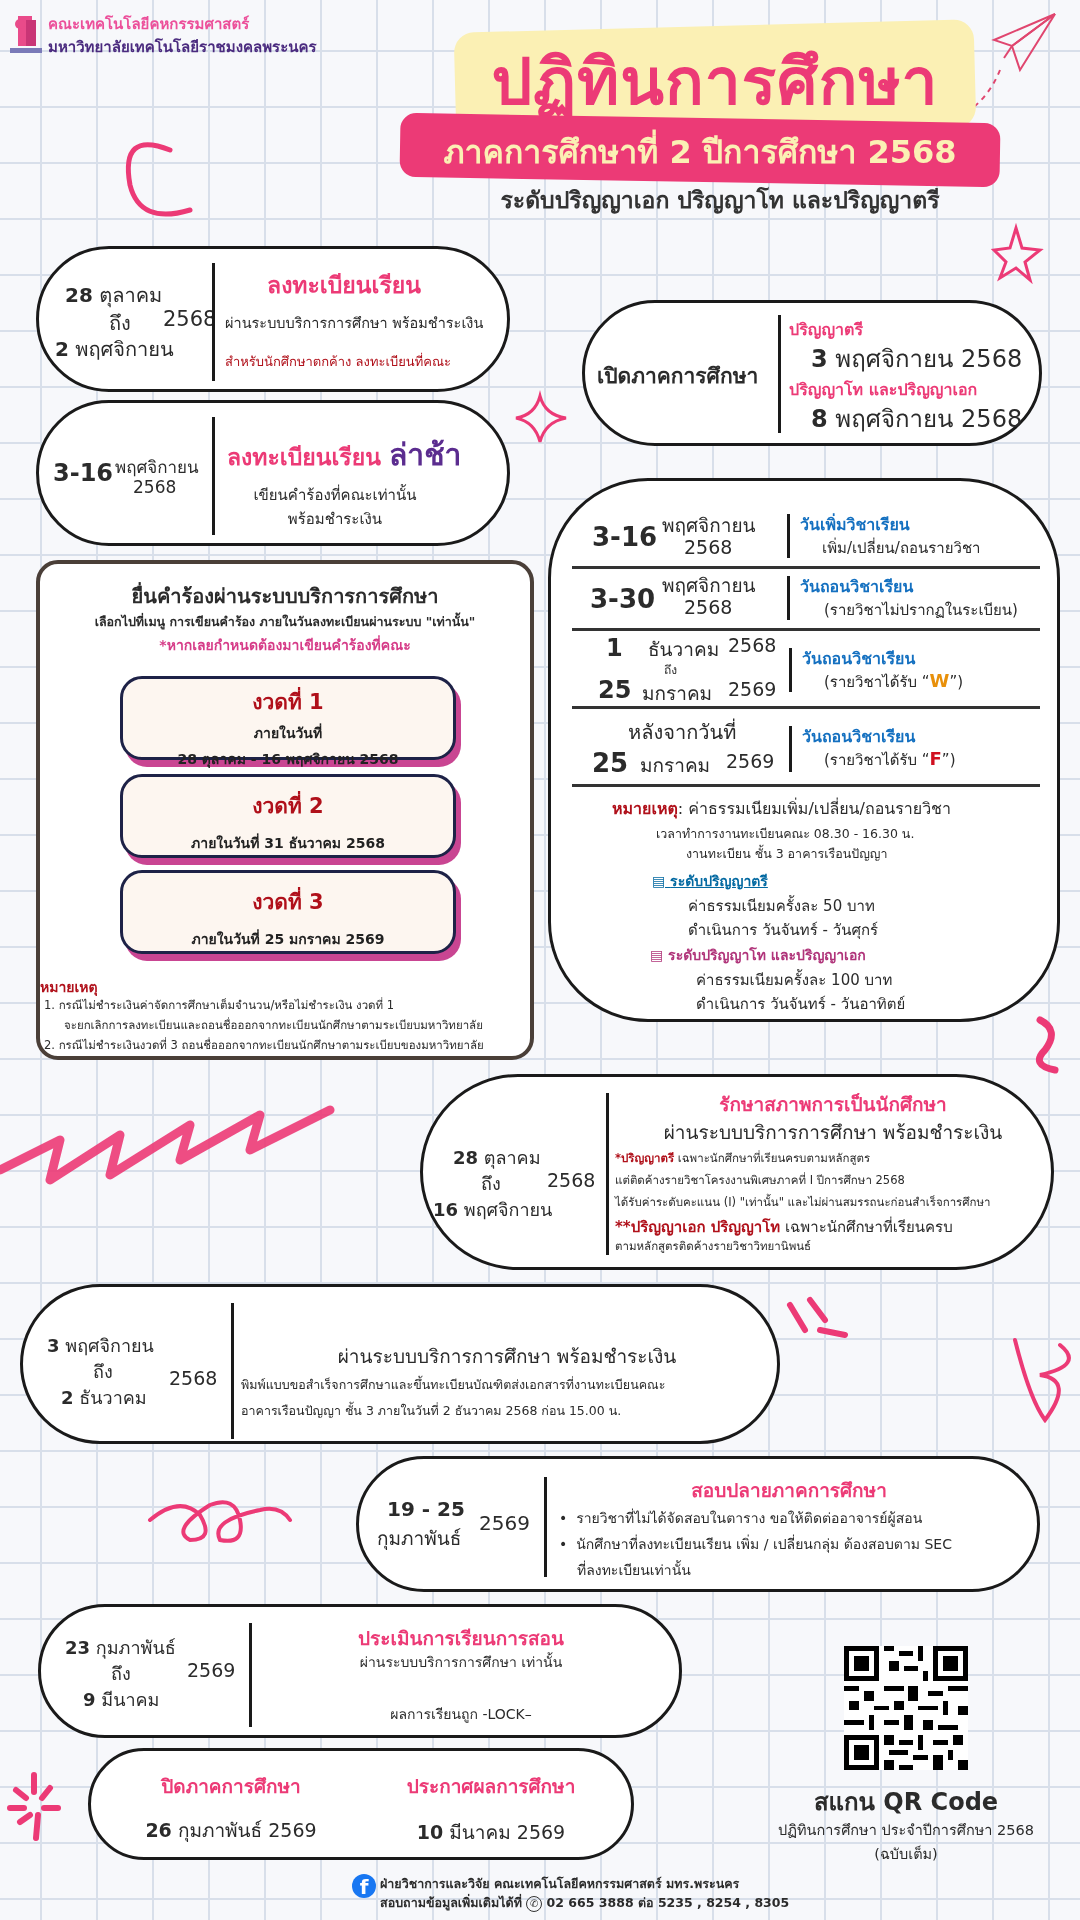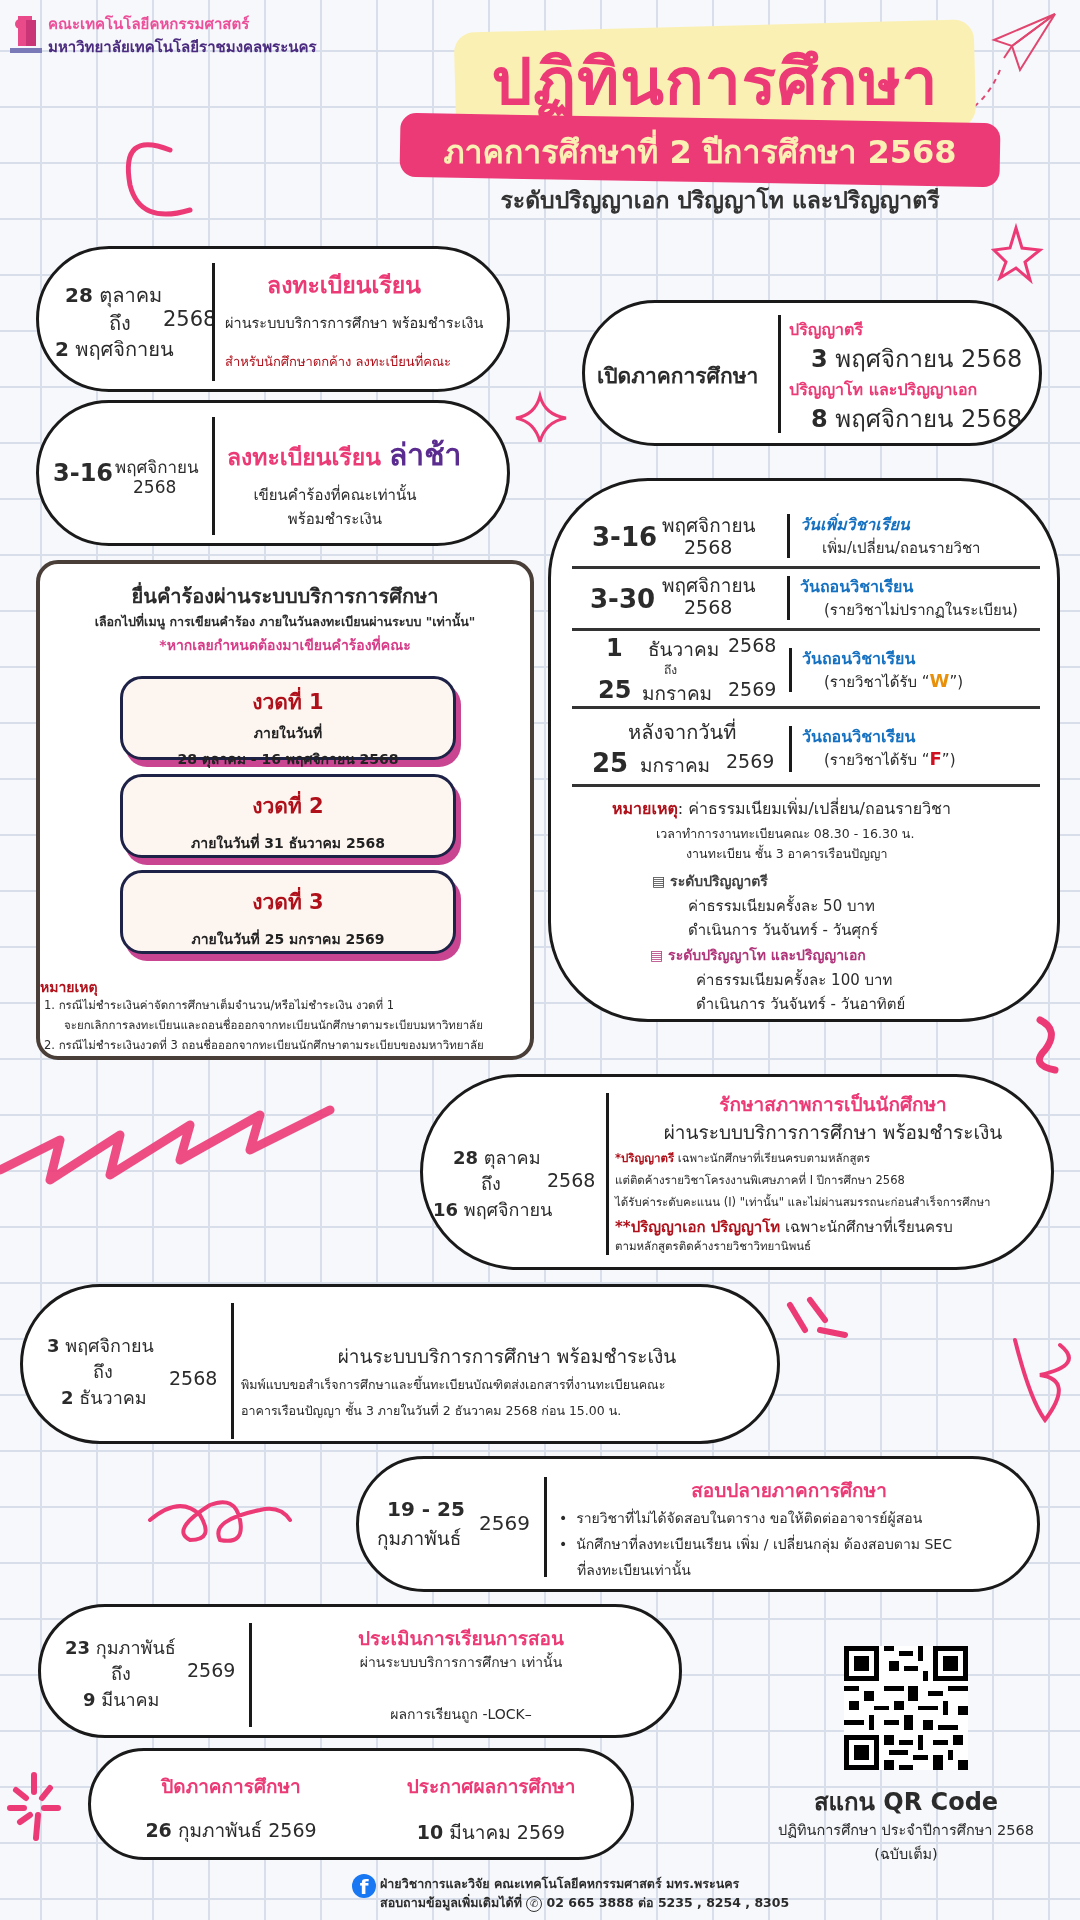--- a/index.html
+++ b/index.html
@@ -166,21 +166,21 @@
   <div class="txt" style="left:24px;top:452px;font-size:11.5px;">จะยกเลิกการลงทะเบียนและถอนชื่อออกจากทะเบียนนักศึกษาตามระเบียบมหาวิทยาลัย</div>
   <div class="txt" style="left:4px;top:472px;font-size:11.5px;">2. กรณีไม่ชำระเงินงวดที่ 3 ถอนชื่อออกจากทะเบียนนักศึกษาตามระเบียบของมหาวิทยาลัย</div>
 </div>
 
 <div class="abs add-drop"></div>
 
 <div class="txt bold" style="left:592px;top:522px;font-size:26px;">3-16</div>
 <div class="txt" style="left:662px;top:510px;font-size:19px;">พฤศจิกายน</div>
 <div class="txt" style="left:684px;top:536px;font-size:19px;">2568</div>
 <div class="vline" style="left:787px;top:514px;height:44px;"></div>
-<div class="txt blue" style="left:800px;top:512px;font-size:16px;font-style:italic;">วันเพิ่มวิชาเรียน</div>
+<div class="txt blue" style="left:800px;top:512px;font-size:16px;">วันเพิ่มวิชาเรียน</div>
 <div class="txt" style="left:822px;top:536px;font-size:15px;">เพิ่ม/เปลี่ยน/ถอนรายวิชา</div>
 <div class="hr" style="top:566px;"></div>
 
 <div class="txt bold" style="left:590px;top:584px;font-size:26px;">3-30</div>
 <div class="txt" style="left:662px;top:570px;font-size:19px;">พฤศจิกายน</div>
 <div class="txt" style="left:684px;top:596px;font-size:19px;">2568</div>
 <div class="vline" style="left:787px;top:576px;height:44px;"></div>
 <div class="txt blue" style="left:800px;top:574px;font-size:16px;">วันถอนวิชาเรียน</div>
 <div class="txt" style="left:824px;top:598px;font-size:15px;">(รายวิชาไม่ปรากฏในระเบียน)</div>
 <div class="hr" style="top:628px;"></div>
@@ -202,21 +202,21 @@
 <div class="txt" style="left:640px;top:750px;font-size:19px;">มกราคม</div>
 <div class="txt" style="left:726px;top:750px;font-size:19px;">2569</div>
 <div class="vline" style="left:789px;top:726px;height:46px;"></div>
 <div class="txt blue" style="left:802px;top:724px;font-size:16px;">วันถอนวิชาเรียน</div>
 <div class="txt" style="left:824px;top:748px;font-size:15px;"><span>(รายวิชาได้รับ “</span><span class="bold" style="color:#d01020;font-size:18px;">F</span><span>”)</span></div>
 <div class="hr" style="top:784px;"></div>
 
 <div class="txt" style="left:612px;top:796px;font-size:16px;"><span class="bold" style="color:#b0101a;">หมายเหตุ</span><span>: ค่าธรรมเนียมเพิ่ม/เปลี่ยน/ถอนรายวิชา</span></div>
 <div class="txt" style="left:656px;top:824px;font-size:12.5px;">เวลาทำการงานทะเบียนคณะ 08.30 - 16.30 น.</div>
 <div class="txt" style="left:686px;top:844px;font-size:12.5px;">งานทะเบียน ชั้น 3 อาคารเรือนปัญญา</div>
-<div class="txt bold" style="left:652px;top:870px;font-size:14px;color:#404040;"><span>▤ </span><span>ระดับปริญญาตรี</span></div>
+<div class="txt bold" style="left:652px;top:870px;font-size:14px;color:#0369a1;text-decoration:underline;"><span>▤ </span><span>ระดับปริญญาตรี</span></div>
 <div class="txt" style="left:688px;top:894px;font-size:15px;">ค่าธรรมเนียมครั้งละ 50 บาท</div>
 <div class="txt" style="left:688px;top:918px;font-size:15px;">ดำเนินการ วันจันทร์ - วันศุกร์</div>
 <div class="txt bold" style="left:650px;top:944px;font-size:14px;color:#b0347a;"><span>▤ </span><span>ระดับปริญญาโท และปริญญาเอก</span></div>
 <div class="txt" style="left:696px;top:968px;font-size:15px;">ค่าธรรมเนียมครั้งละ 100 บาท</div>
 <div class="txt" style="left:696px;top:992px;font-size:15px;">ดำเนินการ วันจันทร์ - วันอาทิตย์</div>
 
 <div class="pill" style="left:420px;top:1074px;width:634px;height:196px;border-radius:100px;">
   <div class="txt" style="left:30px;top:66px;font-size:18px;"><span class="bold">28</span> <span>ตุลาคม</span></div>
   <div class="txt" style="left:58px;top:92px;font-size:18px;">ถึง</div>
   <div class="txt" style="left:124px;top:92px;font-size:19px;">2568</div>

